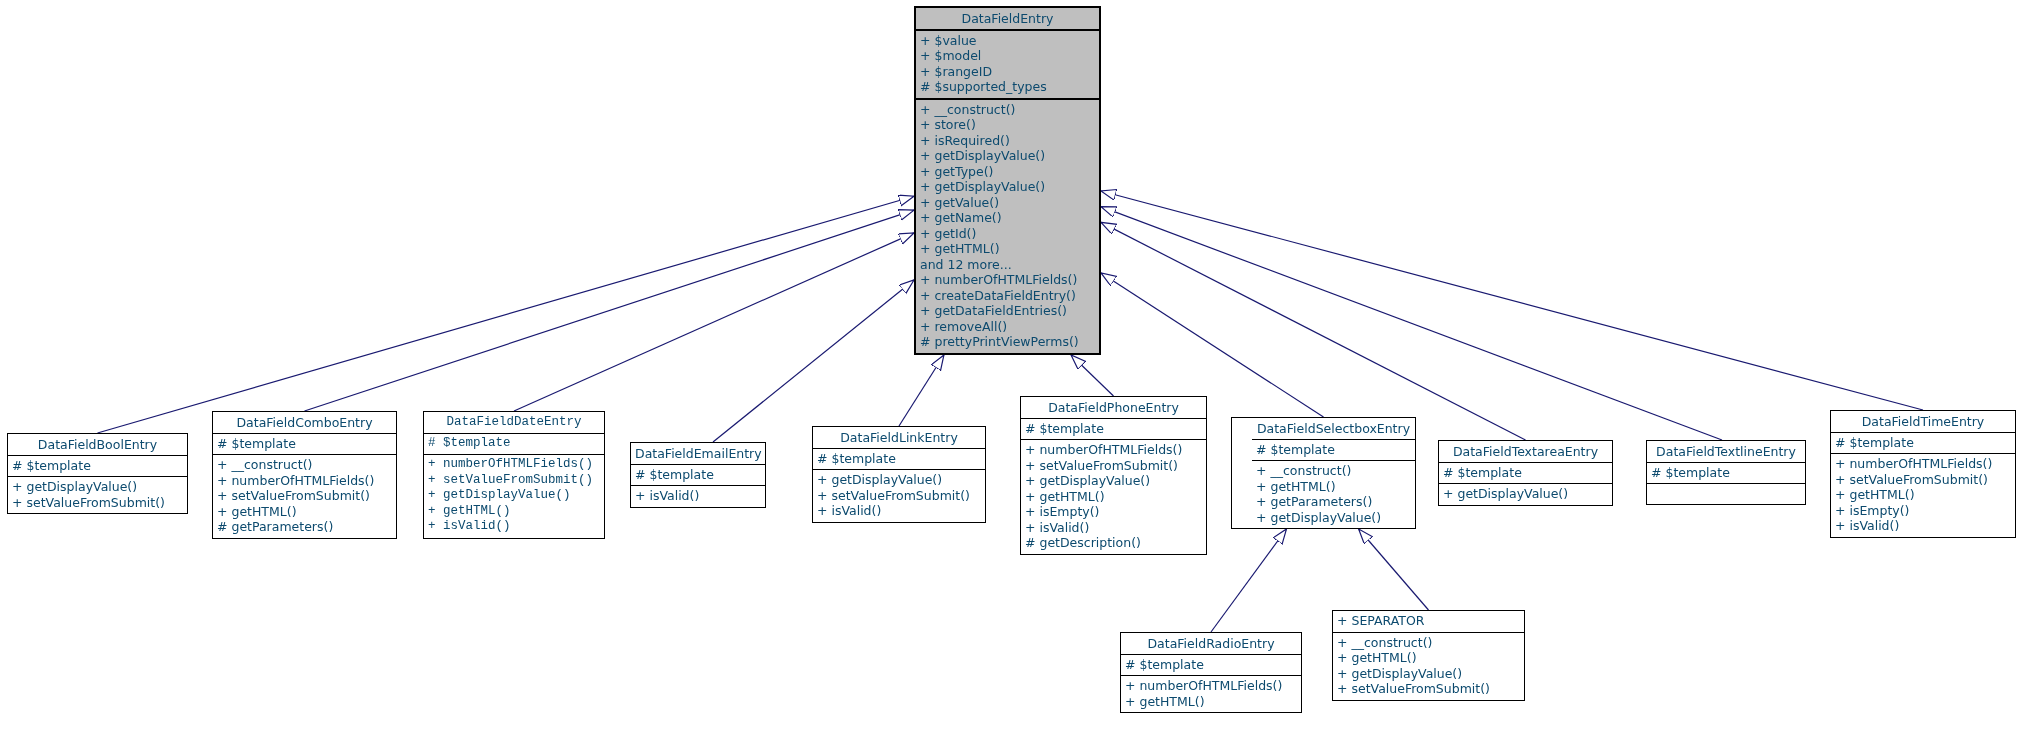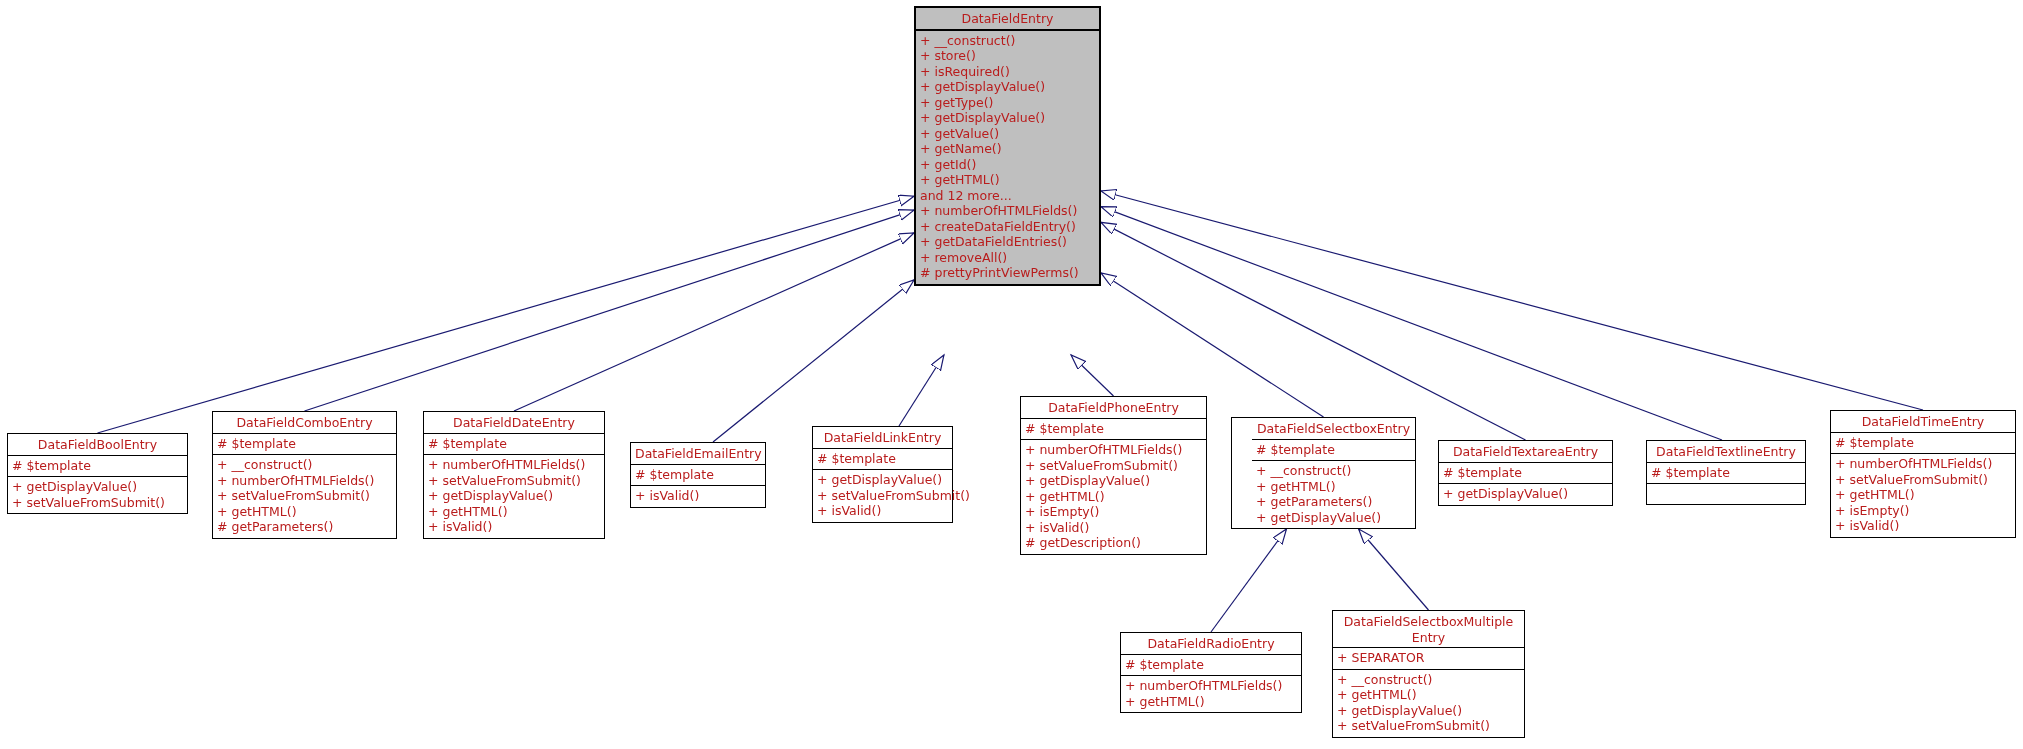--- a/index.html
+++ b/index.html
@@ -22,21 +22,21 @@
     height: 749px;
     z-index: 1;
   }
   .class-node {
     position: absolute;
     box-sizing: border-box;
     background: #ffffff;
     border: 1px solid #000000;
     z-index: 2;
     font-size: 12.5px;
-    color: #b91c1c;
+    color: #0c4a6e;
     cursor: pointer;
   }
   .class-node.main {
     background: #bfbfbf;
     border-width: 2px;
   }
   .class-title {
     text-align: center;
     padding: 3px 4px 2px 4px;
     line-height: 15.5px;
@@ -81,20 +81,26 @@
       <line x1="1323.5" y1="417" x2="1101" y2="272.985" stroke="#191970" stroke-width="1.2" marker-end="url(#hollow-arrow)"></line>
       <line x1="1525.5" y1="440" x2="1101" y2="222.38" stroke="#191970" stroke-width="1.2" marker-end="url(#hollow-arrow)"></line>
       <line x1="1722" y1="440" x2="1101" y2="206.67499999999998" stroke="#191970" stroke-width="1.2" marker-end="url(#hollow-arrow)"></line>
       <line x1="1923" y1="410" x2="1101" y2="190.97" stroke="#191970" stroke-width="1.2" marker-end="url(#hollow-arrow)"></line>
       <line x1="1211" y1="632" x2="1286.5" y2="529" stroke="#191970" stroke-width="1.2" marker-end="url(#hollow-arrow)"></line>
       <line x1="1428.5" y1="610" x2="1358.65" y2="529" stroke="#191970" stroke-width="1.2" marker-end="url(#hollow-arrow)"></line>
     </svg>
 <div class="class-node main" style="left: 914px; top: 6px; width: 187px;">
       <div class="class-title">DataFieldEntry</div>
       <div class="class-section">
+        <div class="member-line">+ $value</div>
+        <div class="member-line">+ $model</div>
+        <div class="member-line">+ $rangeID</div>
+        <div class="member-line"># $supported_types</div>
+      </div>
+      <div class="class-section">
         <div class="member-line">+ __construct()</div>
         <div class="member-line">+ store()</div>
         <div class="member-line">+ isRequired()</div>
         <div class="member-line">+ getDisplayValue()</div>
         <div class="member-line">+ getType()</div>
         <div class="member-line">+ getDisplayValue()</div>
         <div class="member-line">+ getValue()</div>
         <div class="member-line">+ getName()</div>
         <div class="member-line">+ getId()</div>
         <div class="member-line">+ getHTML()</div>
@@ -122,21 +128,21 @@
         <div class="member-line"># $template</div>
       </div>
       <div class="class-section">
         <div class="member-line">+ __construct()</div>
         <div class="member-line">+ numberOfHTMLFields()</div>
         <div class="member-line">+ setValueFromSubmit()</div>
         <div class="member-line">+ getHTML()</div>
         <div class="member-line"># getParameters()</div>
       </div>
     </div>
-    <div class="class-node" style="left: 423px; top: 411px; width: 182px;">
+    <div class="class-node" style="left: 423px; top: 411px; width: 182px; font-family: Liberation Mono, monospace;">
       <div class="class-title">DataFieldDateEntry</div>
       <div class="class-section">
         <div class="member-line"># $template</div>
       </div>
       <div class="class-section">
         <div class="member-line">+ numberOfHTMLFields()</div>
         <div class="member-line">+ setValueFromSubmit()</div>
         <div class="member-line">+ getDisplayValue()</div>
         <div class="member-line">+ getHTML()</div>
         <div class="member-line">+ isValid()</div>
@@ -144,21 +150,21 @@
     </div>
     <div class="class-node" style="left: 630px; top: 442px; width: 136px;">
       <div class="class-title">DataFieldEmailEntry</div>
       <div class="class-section">
         <div class="member-line"># $template</div>
       </div>
       <div class="class-section">
         <div class="member-line">+ isValid()</div>
       </div>
     </div>
-    <div class="class-node" style="left: 812px; top: 426px; width: 141px;">
+    <div class="class-node" style="left: 812px; top: 426px; width: 174px;">
       <div class="class-title">DataFieldLinkEntry</div>
       <div class="class-section">
         <div class="member-line"># $template</div>
       </div>
       <div class="class-section">
         <div class="member-line">+ getDisplayValue()</div>
         <div class="member-line">+ setValueFromSubmit()</div>
         <div class="member-line">+ isValid()</div>
       </div>
     </div>
@@ -222,22 +228,20 @@
       <div class="class-title">DataFieldRadioEntry</div>
       <div class="class-section">
         <div class="member-line"># $template</div>
       </div>
       <div class="class-section">
         <div class="member-line">+ numberOfHTMLFields()</div>
         <div class="member-line">+ getHTML()</div>
       </div>
     </div>
     <div class="class-node" style="left: 1332px; top: 610px; width: 193px;">
-      <div class="class-title">DataFieldSelectboxMultiple
-Entry</div>
       <div class="class-section">
         <div class="member-line">+ SEPARATOR</div>
       </div>
       <div class="class-section">
         <div class="member-line">+ __construct()</div>
         <div class="member-line">+ getHTML()</div>
         <div class="member-line">+ getDisplayValue()</div>
         <div class="member-line">+ setValueFromSubmit()</div>
       </div>
     </div>

